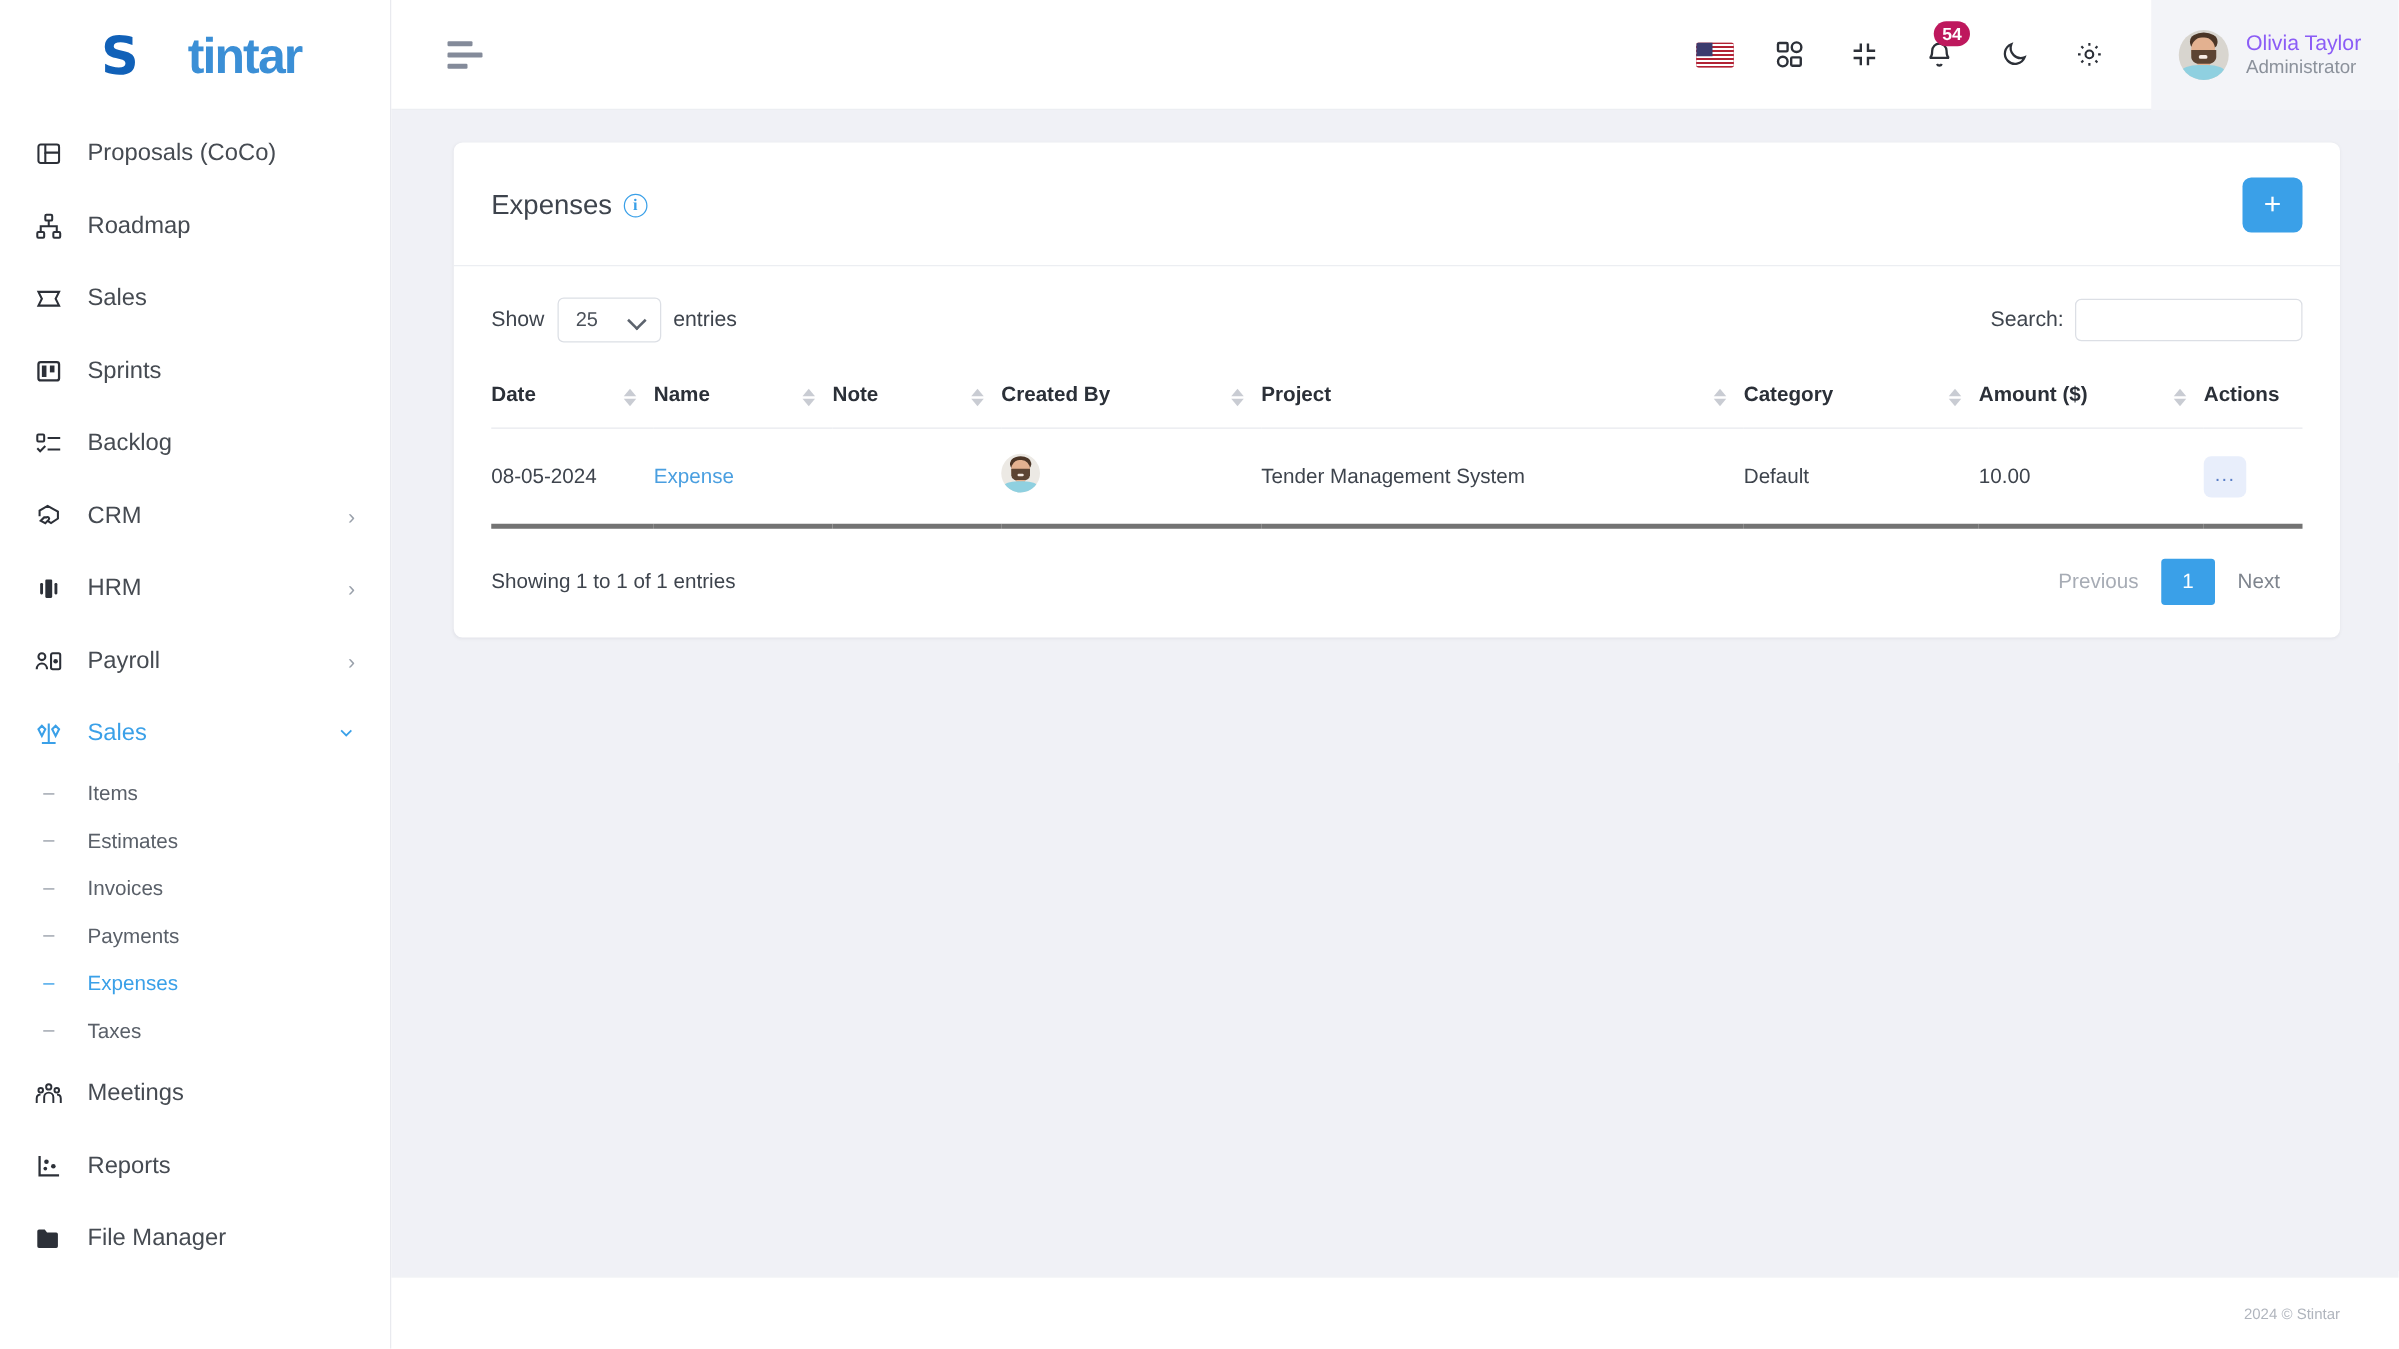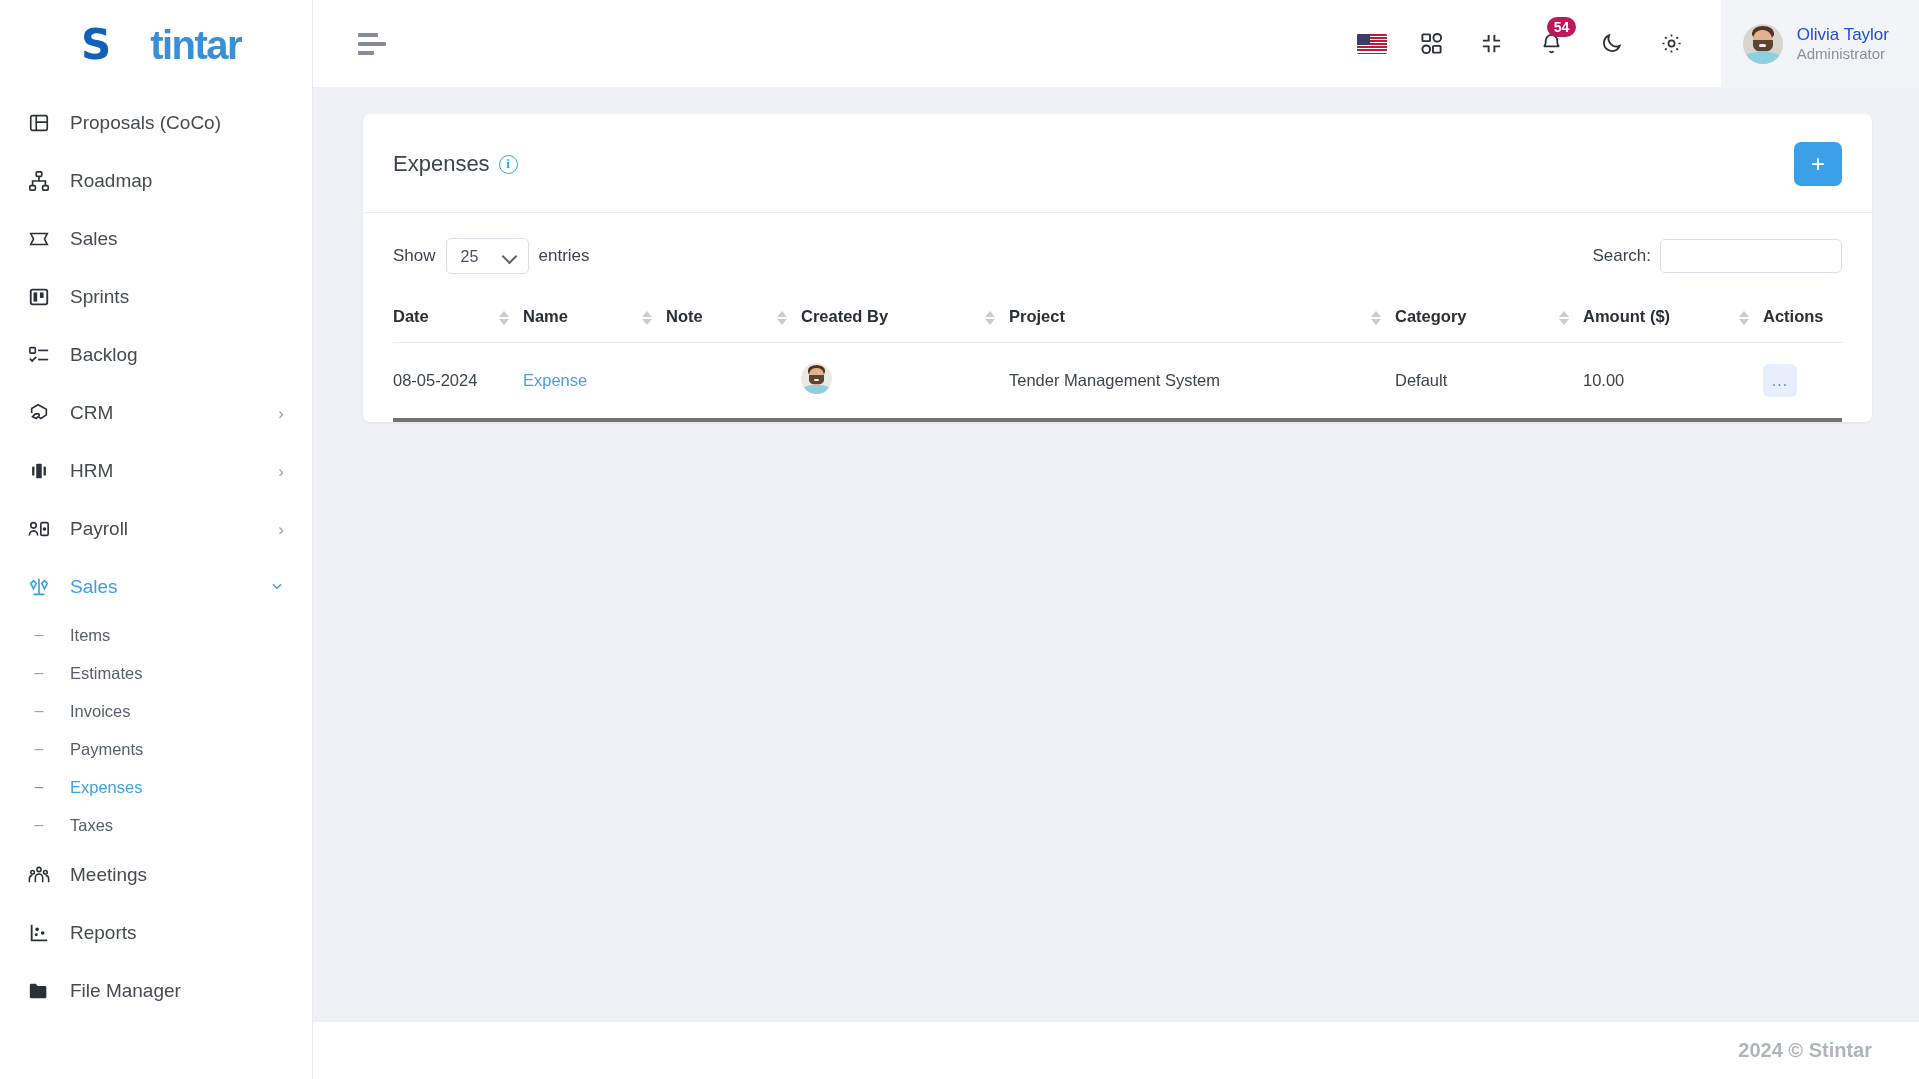--- a/index.html
+++ b/index.html
@@ -116,21 +116,21 @@
   }
   .profile {
     display: flex; align-items: center; gap: 14px;
     background: #f3f4f8; height: 88px;
     padding: 0 30px 0 22px; cursor: pointer;
   }
   .avatar-lg {
     width: 40px; height: 40px; border-radius: 50%;
     background: #d8d5cf; overflow: hidden; position: relative; flex: 0 0 40px;
   }
-  .pname { font-size: 17px; color: #1d4ed8; line-height: 1.25; }
+  .pname { font-size: 17px; color: #8b5cf6; line-height: 1.25; }
   .prole { font-size: 15px; color: #8b919b; line-height: 1.25; }
 
   
   .page {
     flex: 1; background: #f0f1f6;
     padding: 26px 47px 0 50px;
     overflow: hidden;
   }
   .card {
     background: #fff; border-radius: 7px;
@@ -231,21 +231,21 @@
     background: #3aa0e8; color: #fff;
     padding: 9px 17px; border-radius: 3px;
   }
 
   .footer {
     height: 58px; background: #fff;
     display: flex; align-items: center; justify-content: flex-end;
     padding-right: 47px; flex: 0 0 58px;
     border-top: 1px solid #eceef2;
   }
-  .footer-text { font-size: 20px; color: #b0b5bd; font-weight: bold; }
+  .footer-text { font-size: 12px; color: #b0b5bd; }
 
   
   .face { position:absolute; inset:0; }
   .face .hair { position:absolute; left:22%; top:6%; width:56%; height:36%; background:#4b3526; border-radius:50% 50% 40% 40%; }
   .face .skin { position:absolute; left:26%; top:16%; width:48%; height:52%; background:#e3b190; border-radius:45% 45% 50% 50%; }
   .face .beard { position:absolute; left:25%; top:40%; width:50%; height:32%; background:#5c4433; border-radius:0 0 50% 50%; }
   .face .mouth { position:absolute; left:41%; top:52%; width:18%; height:7%; background:#f6ebe4; border-radius:2px; }
   .face .shirt { position:absolute; left:6%; top:70%; width:88%; height:34%; background:#8fd0e0; border-radius:40% 40% 0 0; }
   .face .collar { position:absolute; left:38%; top:68%; width:24%; height:22%; background:#e3b190; border-radius:0 0 50% 50%; }
 </style>
@@ -617,20 +617,28 @@
                 <td>Default</td>
                 <td>10.00</td>
                 <td>
                   <button class="act-btn">...</button>
                 </td>
               </tr>
             </tbody>
           </table>
         </div>
 
+        <div class="card-foot">
+          <div class="entries-info">Showing 1 to 1 of 1 entries</div>
+          <div class="pager">
+            <span class="pg-prev">Previous</span>
+            <span class="pg-num">1</span>
+            <span class="pg-next">Next</span>
+          </div>
+        </div>
 
       </section>
     </main>
 
     <footer class="footer">
       <span class="footer-text">2024 © Stintar</span>
     </footer>
   </div>
 </div>
 

